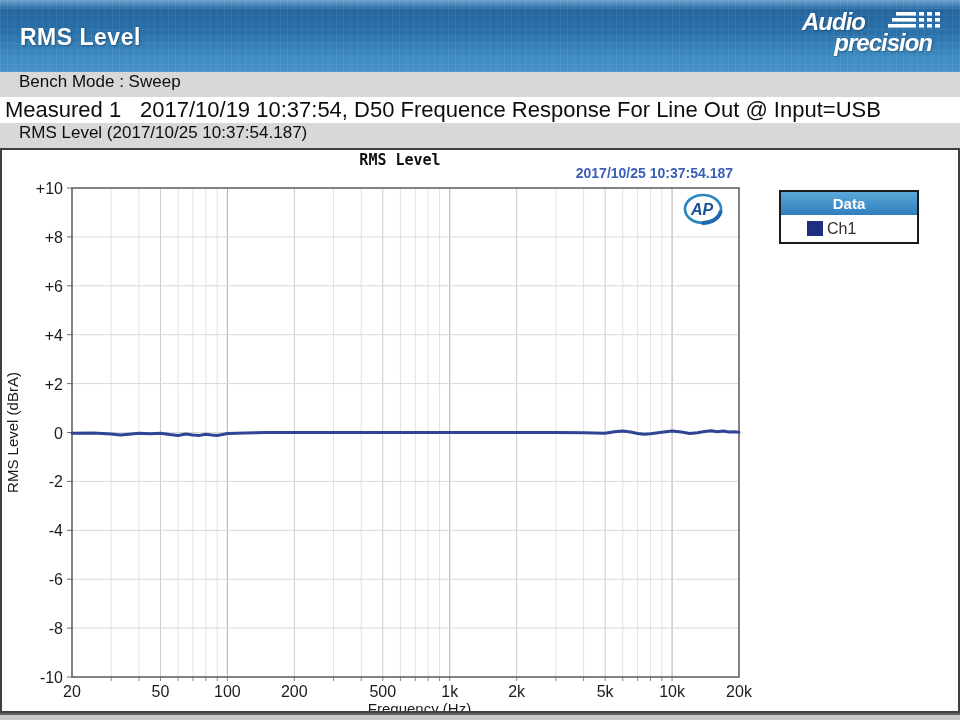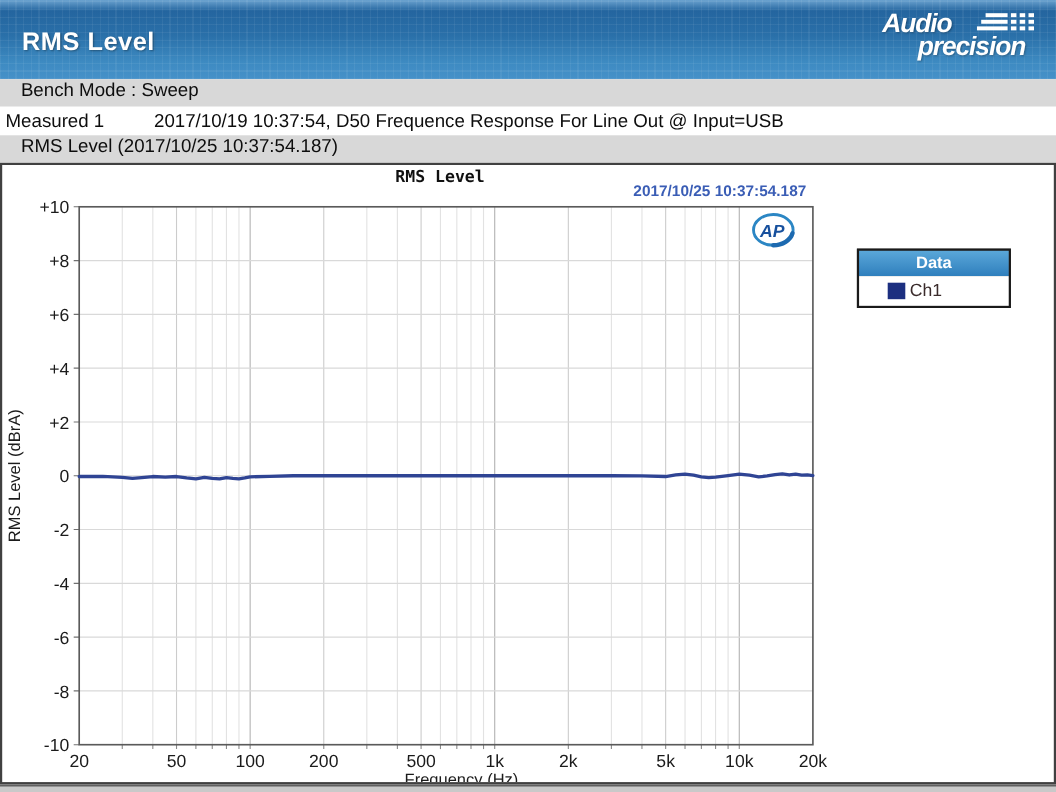--- a/index.html
+++ b/index.html
@@ -33,21 +33,21 @@
 
   
   .gray-bar {
     position:absolute; left:0; width:960px; height:25px;
     background:#d8d8d8; display:flex; align-items:flex-start;
     font-size:17px; color:#0d0d0d; padding-left:19px;
   }
   .white-row {
     position:absolute; left:0; width:960px; height:26px;
     background:#fff; display:flex; align-items:center;
-    font-size:17px; color:#0d0d0d; padding-left:5px;
+    font-size:22px; color:#0d0d0d; padding-left:5px;
   }
   .measured-label { width:135px; flex:0 0 auto; }
 
   
   .chart-panel {
     position:absolute; left:0; top:148px; width:960px; height:565px;
     background:#fff; border:2px solid #404040;
   }
   .chart-title {
     position:absolute; left:398px; top:1px; transform:translateX(-50%);
@@ -60,21 +60,21 @@
   }
   #plot-svg { position:absolute; left:0; top:0; }
   .tick-label { font:16px "Liberation Sans", sans-serif; fill:#1b1b1b; }
   .axis-title { font:15px "Liberation Sans", sans-serif; fill:#1b1b1b; }
 
   .ap-logo { position:absolute; left:681px; top:43px; width:40px; height:33px; }
 
   
   .legend {
     position:absolute; left:777px; top:40px; width:140px;
-    border:2px solid #1a1a1a; background:#404040;margin-top:36px;
+    border:2px solid #1a1a1a; background:#c2410c;
   }
   .legend-header {
     height:23px; display:flex; align-items:center; justify-content:center;
     background: linear-gradient(180deg,#5aa7d9 0%,#2f7fbd 100%);
     color:#fff; font-size:15px; font-weight:bold;
   }
   .legend-row {
     height:27px; display:flex; align-items:center; gap:4px; padding-left:26px;
     background:#fff;
   }

